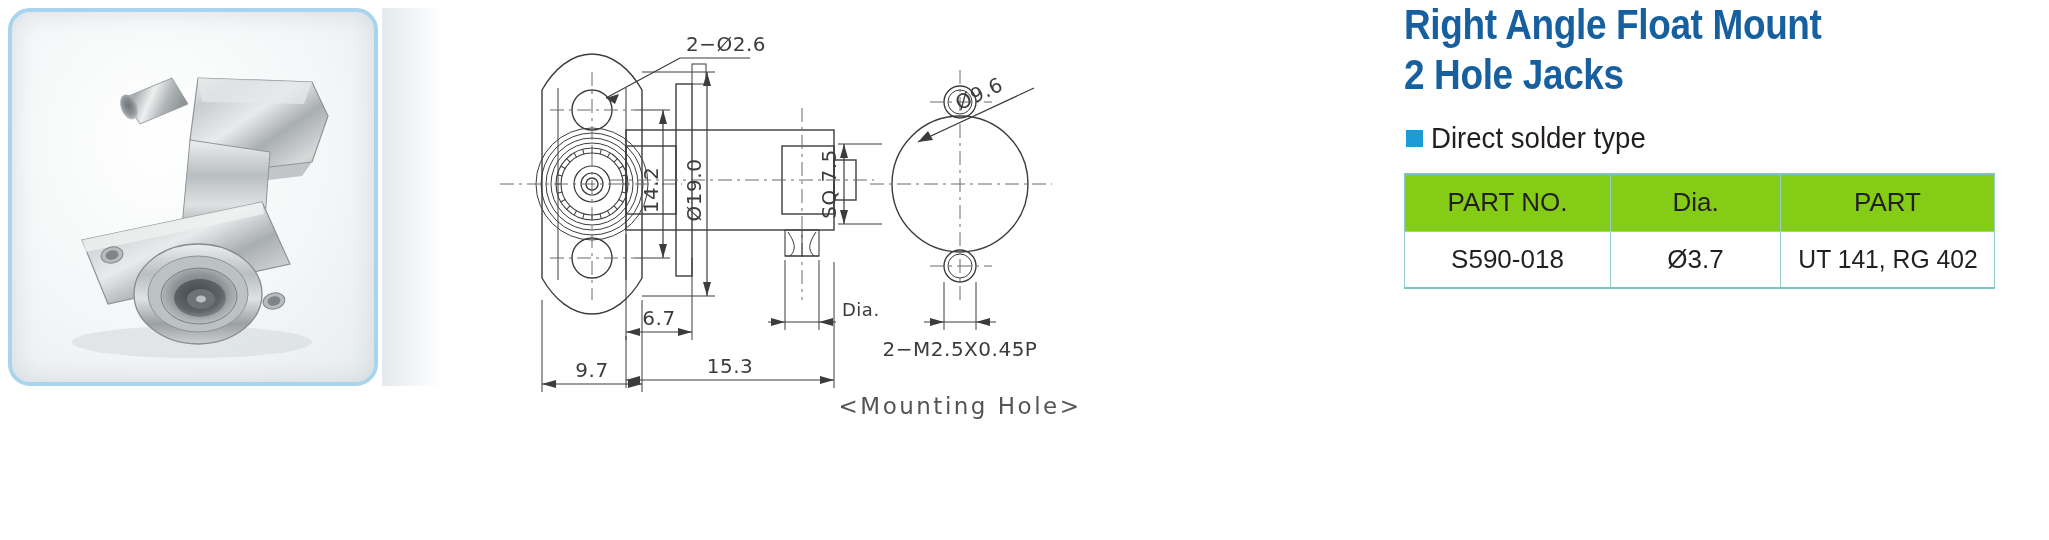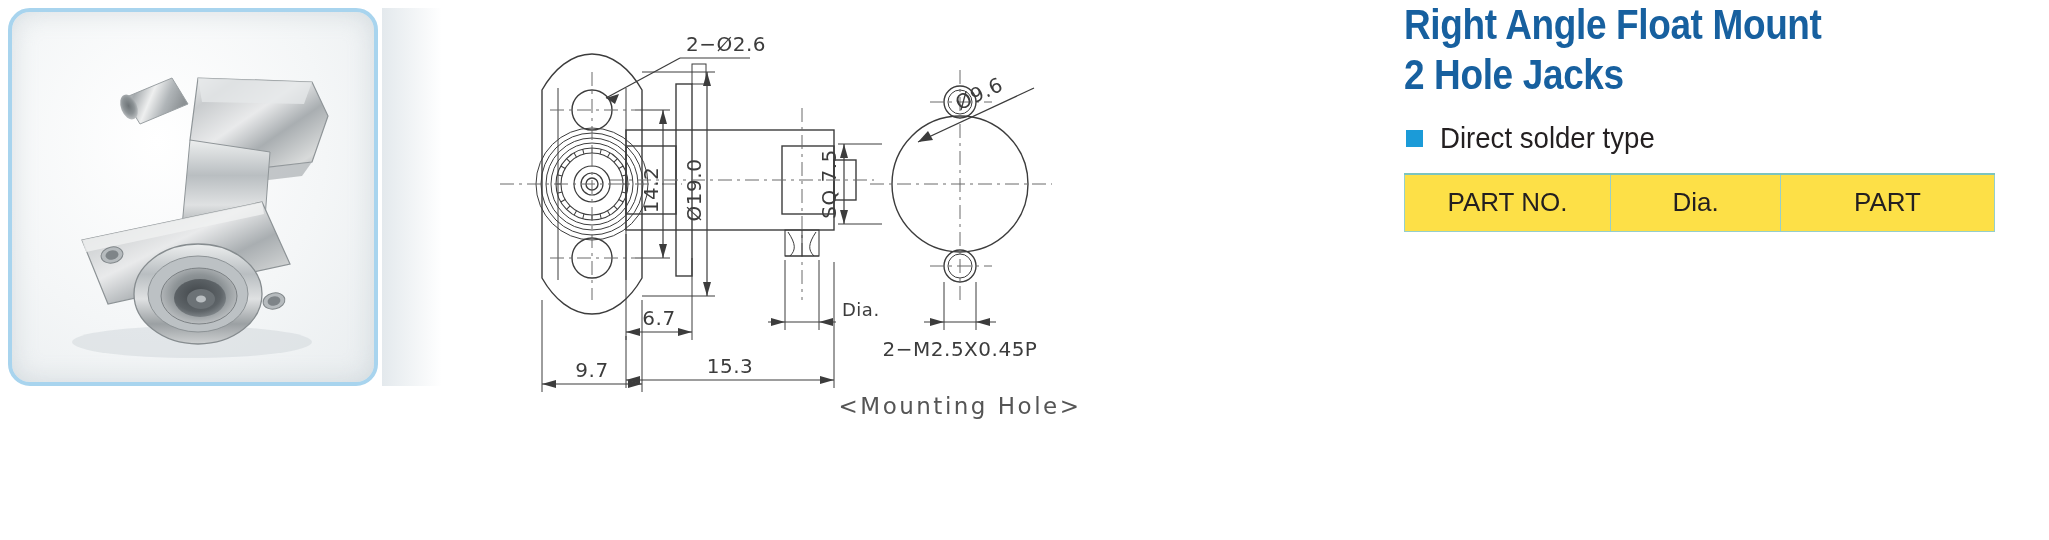--- a/index.html
+++ b/index.html
@@ -51,21 +51,21 @@
     font-family:"Liberation Sans", sans-serif;
     font-weight:bold;
     font-size:42px;
     line-height:50px;
     letter-spacing:-0.4px;
     transform: scaleX(.88);
     transform-origin: left top;
     white-space:nowrap;
   }
   .subtitle-row{
-    display:flex; align-items:center; gap:17px;
+    display:flex; align-items:center; gap:8px;
     margin-top:21px; margin-left:2px;
   }
   .bullet { width:17px; height:17px; background:#1b9bd8; flex:0 0 auto; }
   .subtitle {
     font-size:30px; color:#231f20;
     font-family:"Liberation Sans", sans-serif;
     transform:scaleX(.92); transform-origin:left center;
     white-space:nowrap;
   }
 
@@ -77,21 +77,21 @@
     border:1px solid #95cfcb;
     text-align:center;
     font-family:"Liberation Sans", sans-serif;
     font-size:26px;
     color:#231f20;
     font-weight:normal;
     height:57px;
     padding:0 4px;
     white-space:nowrap;
   }
-  table.spec th { background:#fde047; border-top:2px solid #7cc4bf;margin-left:40px; }
+  table.spec th { background:#84cc16; border-top:2px solid #7cc4bf;margin-left:40px; }
   table.spec tr:last-child td { border-bottom:2px solid #7cc4bf; }
   table.spec col.c1{width:206px;} table.spec col.c2{width:170px;} table.spec col.c3{width:214px;}
   table.spec td.shrink { transform:scaleX(.95); }
 </style>
 </head>
 <body>
 
 <div id="page">
 
   <div class="photo-panel">
@@ -376,17 +376,22 @@
           <col class="c3">
         </colgroup>
       <thead>
         <tr>
           <th>PART NO.</th>
           <th>Dia.</th>
           <th>PART</th>
         </tr>
       </thead>
       <tbody>
+        <tr>
+          <td>S590-018</td>
+          <td>Ø3.7</td>
+          <td class="shrink">UT 141, RG 402</td>
+        </tr>
       </tbody>
     </table>
   </div>
 
 </div>
 
 </body></html>

